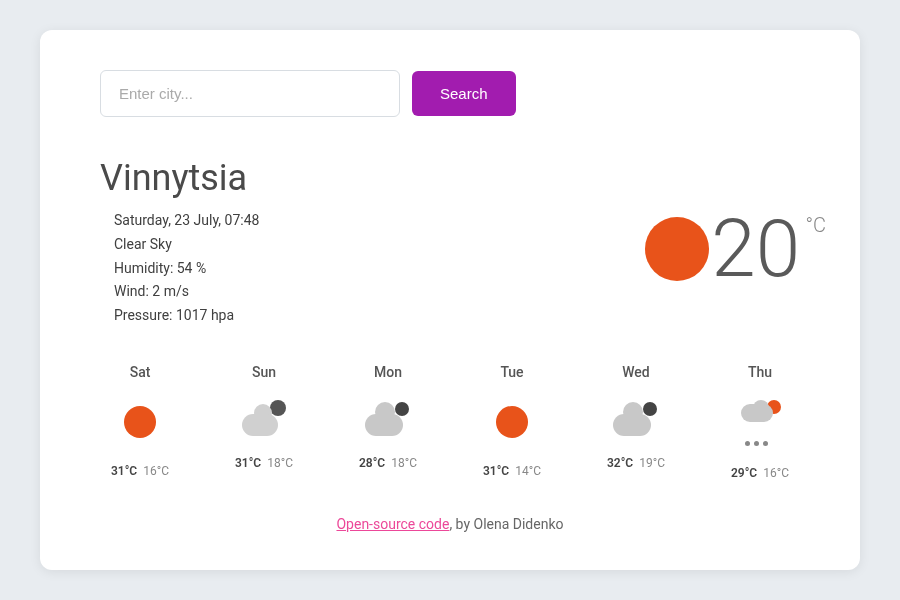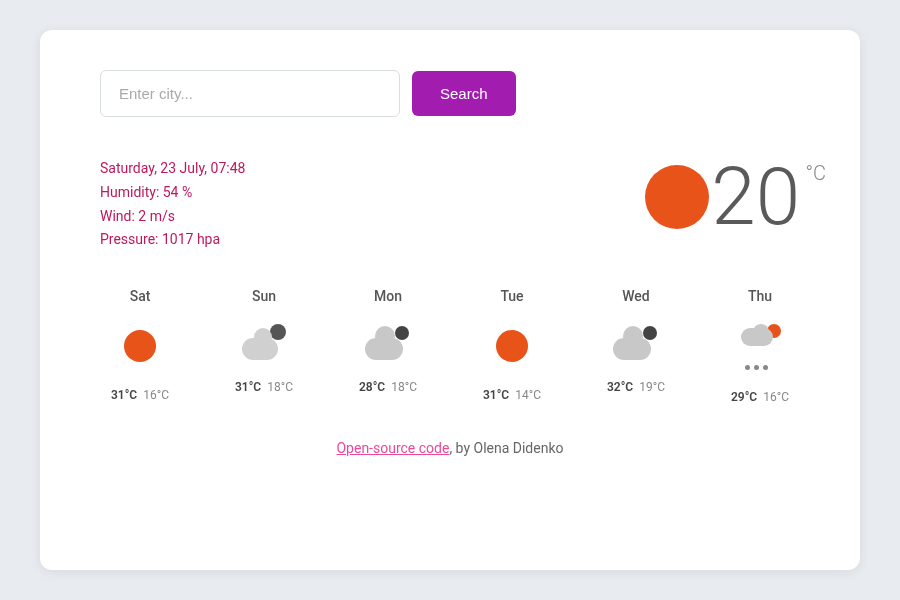--- a/index.html
+++ b/index.html
@@ -64,22 +64,23 @@
     
     .main-info {
       display: flex;
       justify-content: space-between;
       align-items: flex-start;
       margin-bottom: 36px;
     }
 
     .details {
       font-size: 14px;
-      color: #be185d;
+      color: #404040;
       line-height: 1.7;
+      margin-left: 14px;
     }
 
     .temp-display {
       display: flex;
       align-items: center;
       gap: 2px;
     }
 
     .sun-icon-large {
       width: 64px;
@@ -282,24 +283,26 @@
 </head>
 <body>
 
 <div class="card">
 
   <div class="search-row">
     <input class="city-input" type="text" placeholder="Enter city..." style="">
     <button class="search-btn">Search</button>
   </div>
 
+  <div class="city-name">Vinnytsia</div>
 
   <div class="main-info">
     <div class="details">
       <div>Saturday, 23 July, 07:48</div>
+      <div>Clear Sky</div>
       <div>Humidity: 54 %</div>
       <div>Wind: 2 m/s</div>
       <div>Pressure: 1017 hpa</div>
     </div>
     <div class="temp-display">
       <div class="sun-icon-large"></div>
       <div class="temp-big">
         <span>20</span><span class="temp-unit">°C</span>
       </div>
     </div>

